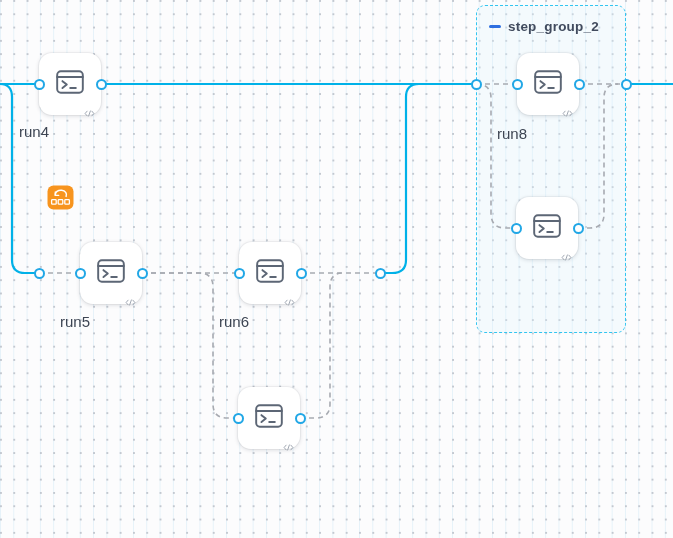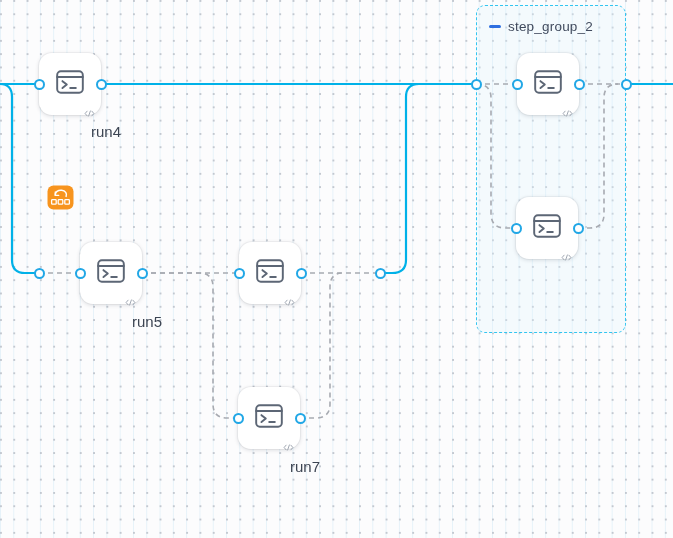--- a/index.html
+++ b/index.html
@@ -26,35 +26,35 @@
     background:rgba(223,244,254,0.28);
   }
   .group-header{
     position:absolute;display:flex;align-items:center;gap:7px;
   }
   .collapse-btn{
     width:12px;height:3.5px;border-radius:2px;background:#2e6fe0;
     flex:0 0 auto;cursor:pointer;
   }
   .group-title{
-    font-size:13.5px;font-weight:400;color:#414b5e;letter-spacing:.2px;white-space:nowrap;
+    font-size:13.5px;font-weight:700;color:#414b5e;letter-spacing:.2px;white-space:nowrap;
   }
   .loop-badge{position:absolute;width:27px;height:25px;}
   .node{
     position:absolute;width:62px;height:62px;background:#fff;border-radius:13px;
     box-shadow:0 1px 4px rgba(15,23,42,.15), 0 0 0 1px rgba(15,23,42,.035);
     cursor:pointer;
   }
   .term-icon{
     position:absolute;left:50%;top:46%;transform:translate(-50%,-50%);
     width:28px;height:24px;display:block;
   }
   .code-badge{position:absolute;right:6px;bottom:5px;width:11px;height:7px;display:block;}
   .node-label{
-    position:absolute;text-align:right;font-size:15px;font-weight:500;color:#3d4553;
+    position:absolute;text-align:left;font-size:15px;font-weight:500;color:#3d4553;
   }
   .port{
     position:absolute;width:11px;height:11px;border-radius:50%;
     box-sizing:border-box;background:#fff;border:2.2px solid #21a7e6;cursor:crosshair;
   }
 </style>
 </head>
 <body>
 
 <div class="canvas">
@@ -150,57 +150,58 @@
       </svg>
     </span>
     <span class="code-badge">
       <svg viewBox="0 0 14 8" width="11" height="7" fill="none" stroke="#9aa2ad" stroke-width="1.2" stroke-linecap="round">
         <path d="M4 1 L1.4 4 L4 7"></path>
           <path d="M10 1 L12.6 4 L10 7"></path>
           <line x1="8.1" y1="0.8" x2="5.9" y2="7.2"></line>
       </svg>
     </span>
   </div>
+  <div class="node-label" style="left:219px;top:313px;width:102px">run6</div>
 
   <div class="node" style="left:238px;top:387px">
     <span class="term-icon">
       <svg viewBox="0 0 26 22" width="28" height="24" fill="none" stroke="#5c6675" stroke-width="1.8" stroke-linecap="round" stroke-linejoin="round">
         <rect x="1.1" y="1.1" width="23.8" height="19.8" rx="3.4"></rect>
         <line x1="1.1" y1="6.3" x2="24.9" y2="6.3"></line>
         <path d="M6 10.2 L10 13.4 L6 16.6"></path>
         <line x1="13.2" y1="16.6" x2="18.4" y2="16.6"></line>
       </svg>
     </span>
     <span class="code-badge">
       <svg viewBox="0 0 14 8" width="11" height="7" fill="none" stroke="#9aa2ad" stroke-width="1.2" stroke-linecap="round">
         <path d="M4 1 L1.4 4 L4 7"></path>
           <path d="M10 1 L12.6 4 L10 7"></path>
           <line x1="8.1" y1="0.8" x2="5.9" y2="7.2"></line>
       </svg>
     </span>
   </div>
-  <div class="node-label" style="left:218px;top:458px;width:102px">run7</div>
 
   <div class="node" style="left:517px;top:53px">
     <span class="term-icon">
       <svg viewBox="0 0 26 22" width="28" height="24" fill="none" stroke="#5c6675" stroke-width="1.8" stroke-linecap="round" stroke-linejoin="round">
         <rect x="1.1" y="1.1" width="23.8" height="19.8" rx="3.4"></rect>
         <line x1="1.1" y1="6.3" x2="24.9" y2="6.3"></line>
         <path d="M6 10.2 L10 13.4 L6 16.6"></path>
         <line x1="13.2" y1="16.6" x2="18.4" y2="16.6"></line>
       </svg>
     </span>
     <span class="code-badge">
       <svg viewBox="0 0 14 8" width="11" height="7" fill="none" stroke="#9aa2ad" stroke-width="1.2" stroke-linecap="round">
         <path d="M4 1 L1.4 4 L4 7"></path>
           <path d="M10 1 L12.6 4 L10 7"></path>
           <line x1="8.1" y1="0.8" x2="5.9" y2="7.2"></line>
       </svg>
     </span>
   </div>
+  <div class="node-label" style="left:497px;top:125px;width:102px">run8</div>
 
   <div class="node" style="left:516px;top:197px">
     <span class="term-icon">
       <svg viewBox="0 0 26 22" width="28" height="24" fill="none" stroke="#5c6675" stroke-width="1.8" stroke-linecap="round" stroke-linejoin="round">
         <rect x="1.1" y="1.1" width="23.8" height="19.8" rx="3.4"></rect>
         <line x1="1.1" y1="6.3" x2="24.9" y2="6.3"></line>
         <path d="M6 10.2 L10 13.4 L6 16.6"></path>
         <line x1="13.2" y1="16.6" x2="18.4" y2="16.6"></line>
       </svg>
     </span>

